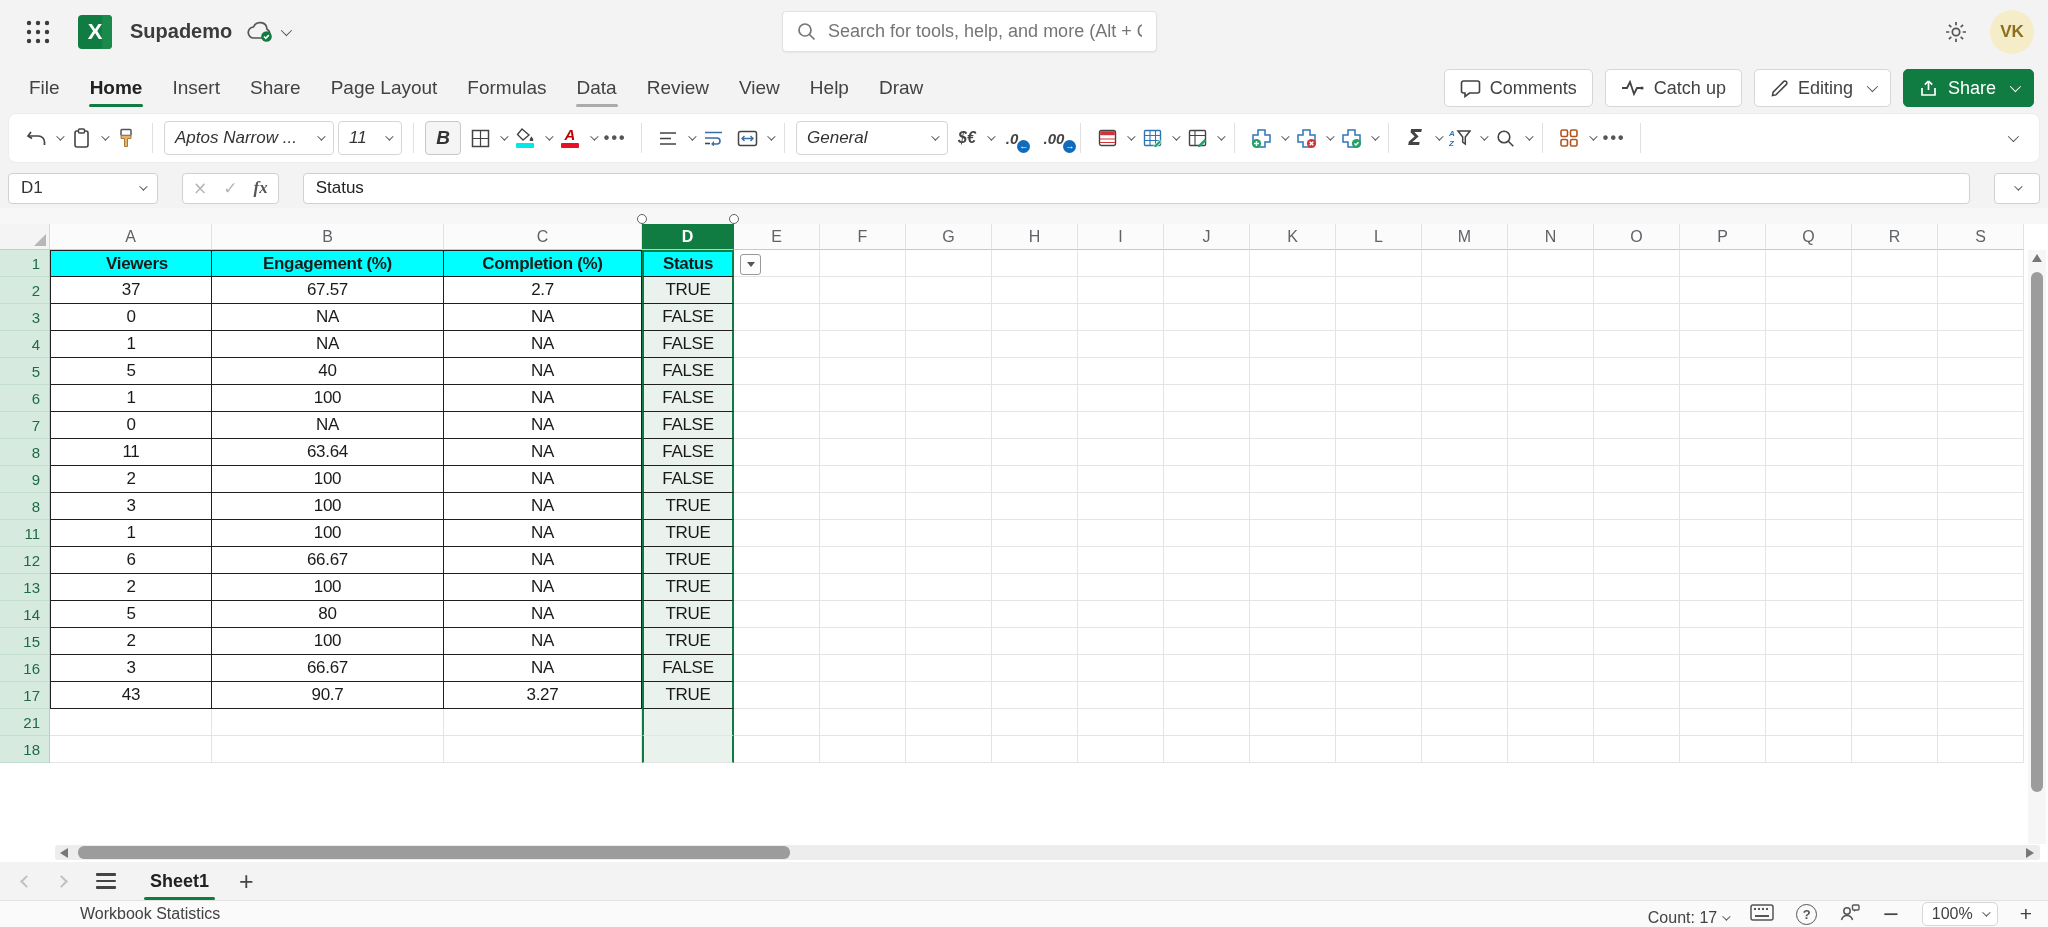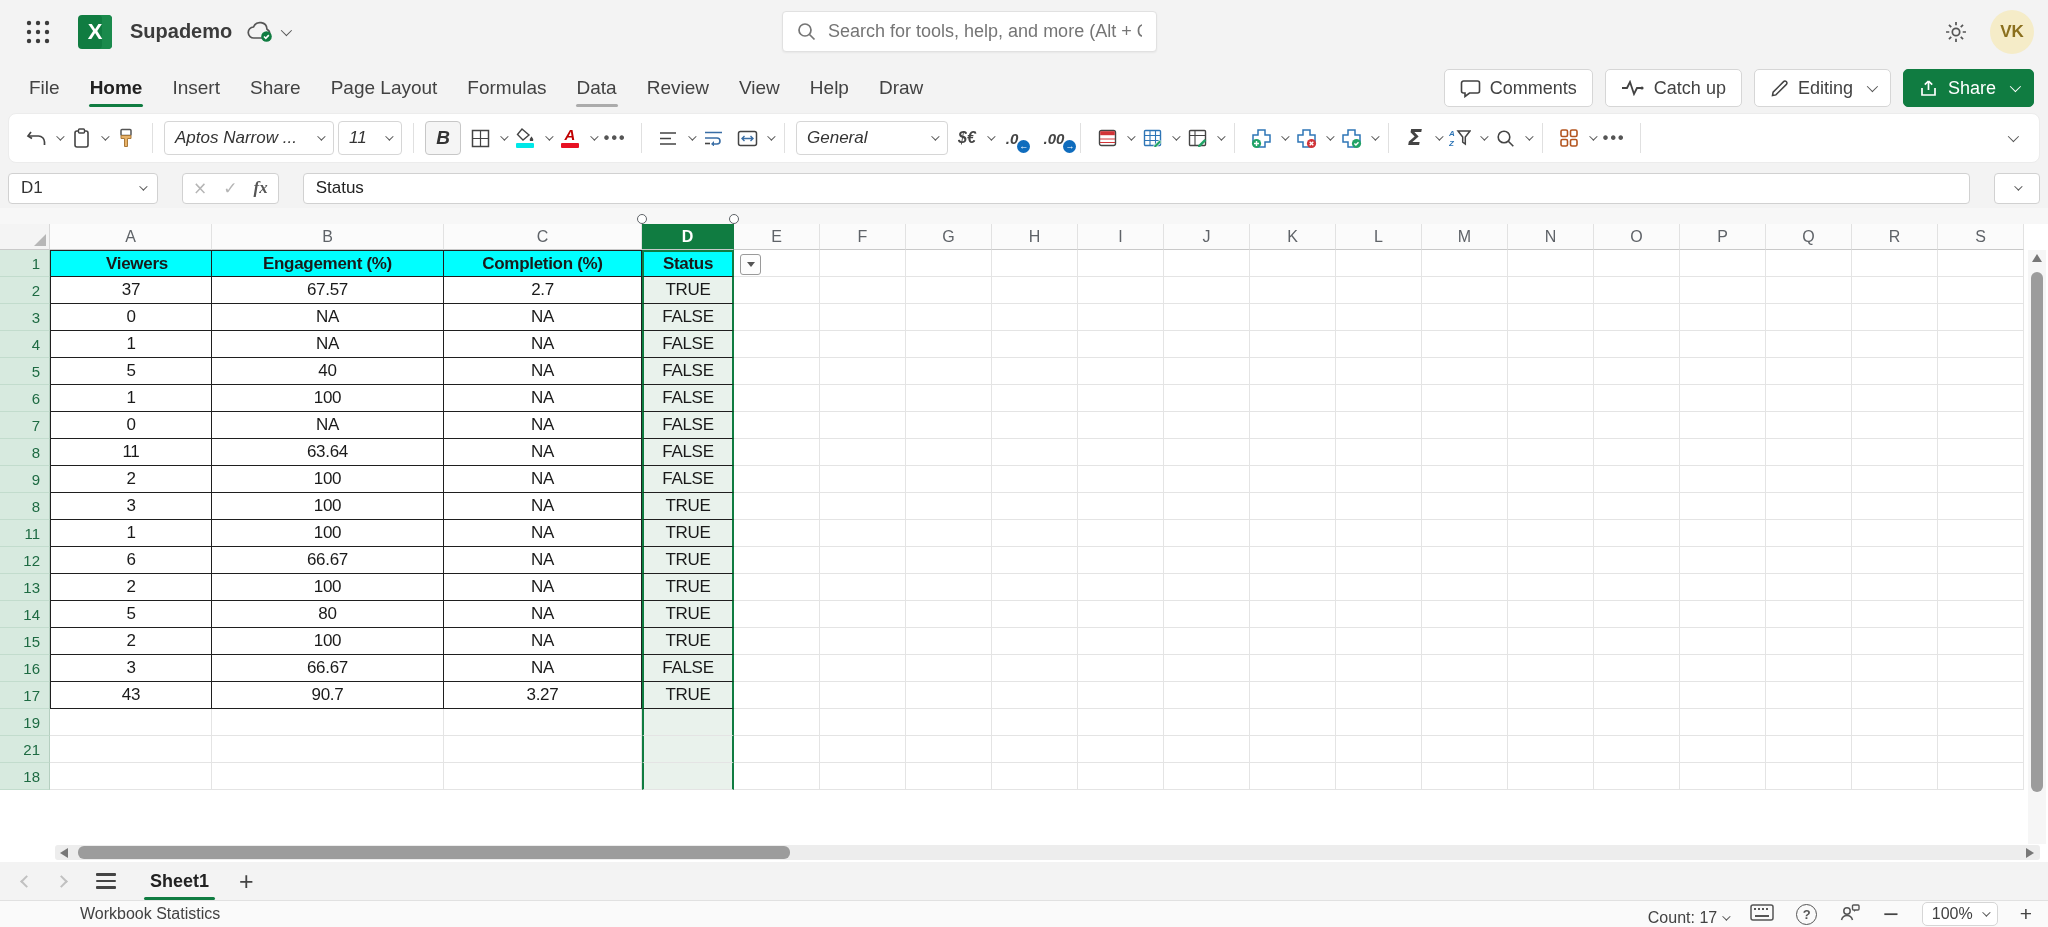--- a/index.html
+++ b/index.html
@@ -830,42 +830,20 @@
           <div class="cell" style="width: 86px;"></div>
           <div class="cell" style="width: 86px;"></div>
           <div class="cell" style="width: 86px;"></div>
           <div class="cell" style="width: 86px;"></div>
           <div class="cell" style="width: 86px;"></div>
           <div class="cell" style="width: 86px;"></div>
           <div class="cell" style="width: 86px;"></div>
           <div class="cell" style="width: 86px;"></div>
         </div>
         <div class="grow">
-          <div class="rn">19</div>
-          <div class="cell" style="width: 162px;"></div>
-          <div class="cell" style="width: 232px;"></div>
-          <div class="cell" style="width: 198px;"></div>
-          <div class="cell dcol" style="width: 92px;"></div>
-          <div class="cell" style="width: 86px;"></div>
-          <div class="cell" style="width: 86px;"></div>
-          <div class="cell" style="width: 86px;"></div>
-          <div class="cell" style="width: 86px;"></div>
-          <div class="cell" style="width: 86px;"></div>
-          <div class="cell" style="width: 86px;"></div>
-          <div class="cell" style="width: 86px;"></div>
-          <div class="cell" style="width: 86px;"></div>
-          <div class="cell" style="width: 86px;"></div>
-          <div class="cell" style="width: 86px;"></div>
-          <div class="cell" style="width: 86px;"></div>
-          <div class="cell" style="width: 86px;"></div>
-          <div class="cell" style="width: 86px;"></div>
-          <div class="cell" style="width: 86px;"></div>
-          <div class="cell" style="width: 86px;"></div>
-        </div>
-        <div class="grow">
           <div class="rn">21</div>
           <div class="cell" style="width: 162px;"></div>
           <div class="cell" style="width: 232px;"></div>
           <div class="cell" style="width: 198px;"></div>
           <div class="cell dcol" style="width: 92px;"></div>
           <div class="cell" style="width: 86px;"></div>
           <div class="cell" style="width: 86px;"></div>
           <div class="cell" style="width: 86px;"></div>
           <div class="cell" style="width: 86px;"></div>
           <div class="cell" style="width: 86px;"></div>

